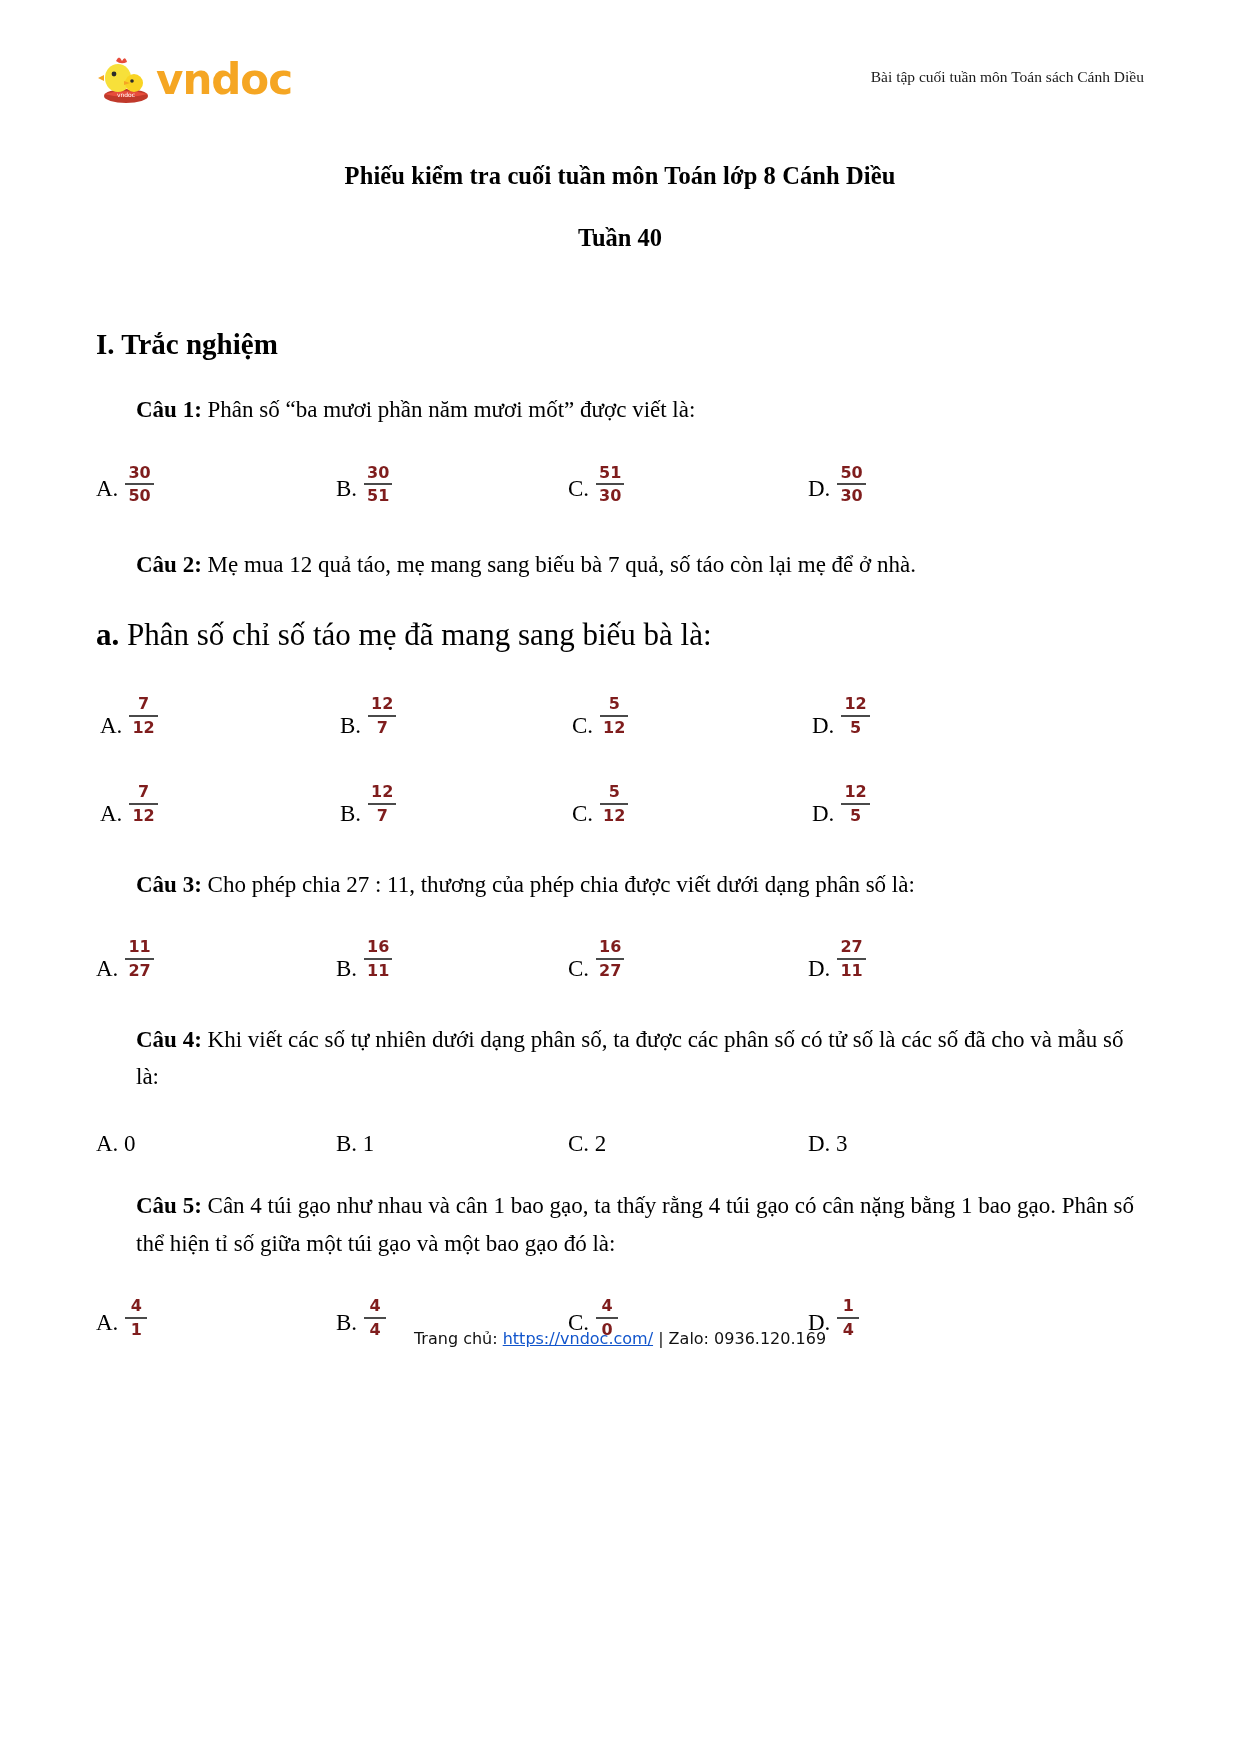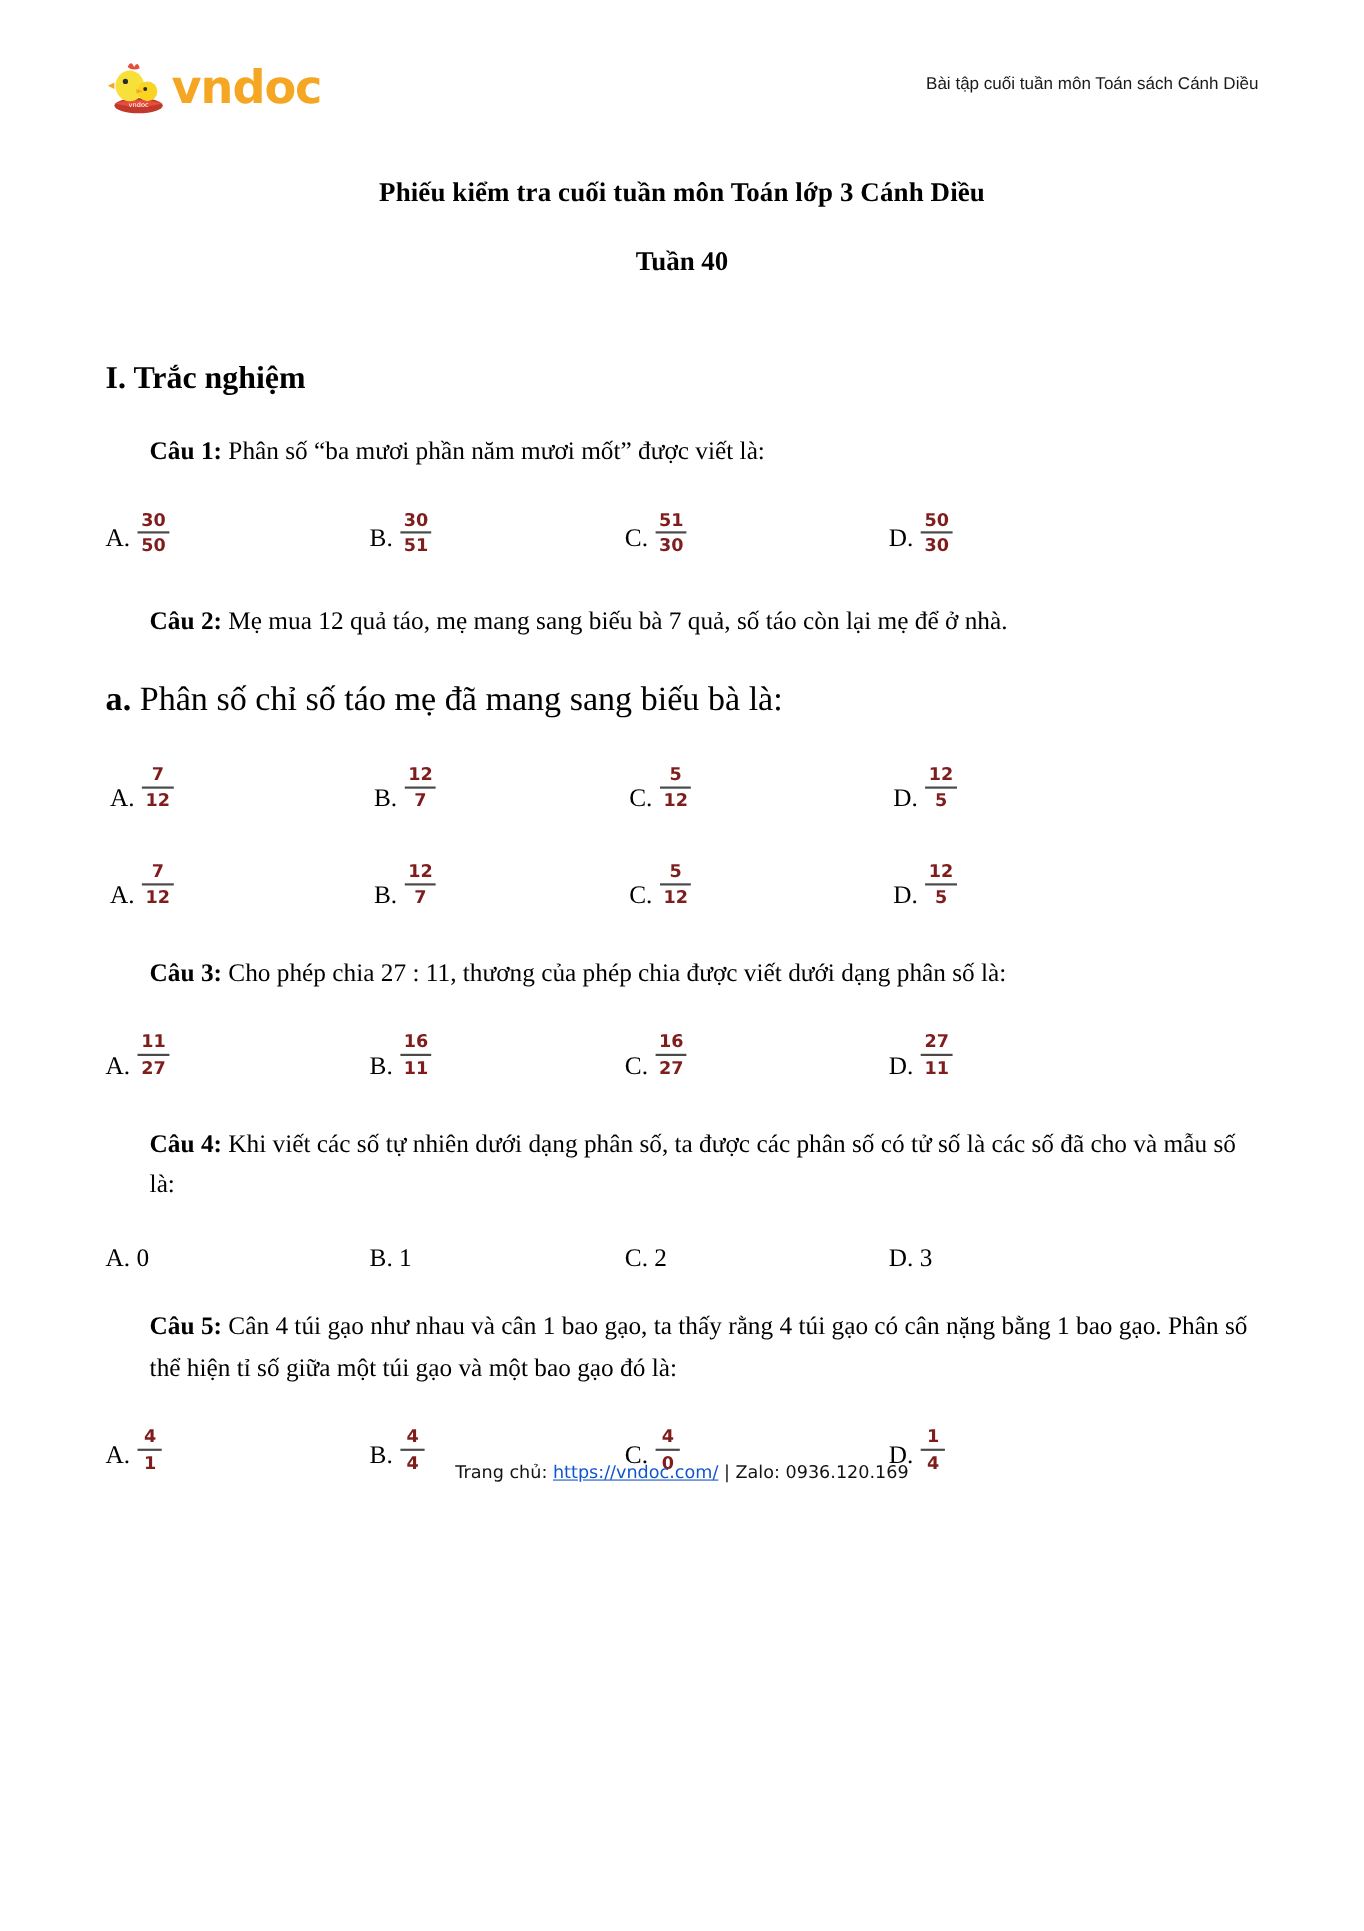--- a/index.html
+++ b/index.html
@@ -47,21 +47,21 @@
     font-family: "DejaVu Sans", sans-serif;
     font-weight: 700;
     font-size: 42px;
     letter-spacing: -1px;
     color: #F5A623;
     line-height: 1;
     position: relative;
     top: 2px;
   }
   .header-note {
-    font-family: Liberation Sans, sans-serif;
+    font-family: Liberation Serif, serif;
     font-size: 15.5px;
     color: #1a1a1a;
     padding-top: 18px;
     white-space: nowrap;
   }
 
   
   .doc-title {
     text-align: center;
     font-weight: 700;
@@ -179,21 +179,21 @@
           <path d="M8 25 l-6 3 l6 3 Z" fill="#f5a623"></path>
           <path d="M28 31 l6 2 l-6 2 Z" fill="#f5a623"></path>
           <text x="30" y="47" font-size="6" fill="#ffffff" font-family="DejaVu Sans, sans-serif" text-anchor="middle">vndoc</text>
         </svg>
       </span>
       <span class="brand-text">vndoc</span>
     </div>
     <div class="header-note">Bài tập cuối tuần môn Toán sách Cánh Diều</div>
   </div>
 
-  <div class="doc-title">Phiếu kiểm tra cuối tuần môn Toán lớp 3 Cánh Diều</div>
+  <div class="doc-title">Phiếu kiểm tra cuối tuần môn Toán lớp 8 Cánh Diều</div>
   <div class="doc-subtitle">Tuần 40</div>
 
   <div class="section-heading">I. Trắc nghiệm</div>
 
   <div class="question">
     <span class="lbl">Câu 1:</span>
     <span>Phân số “ba mươi phần năm mươi mốt” được viết là:</span>
   </div>
   <div class="options frac">
     <div class="opt mid">

